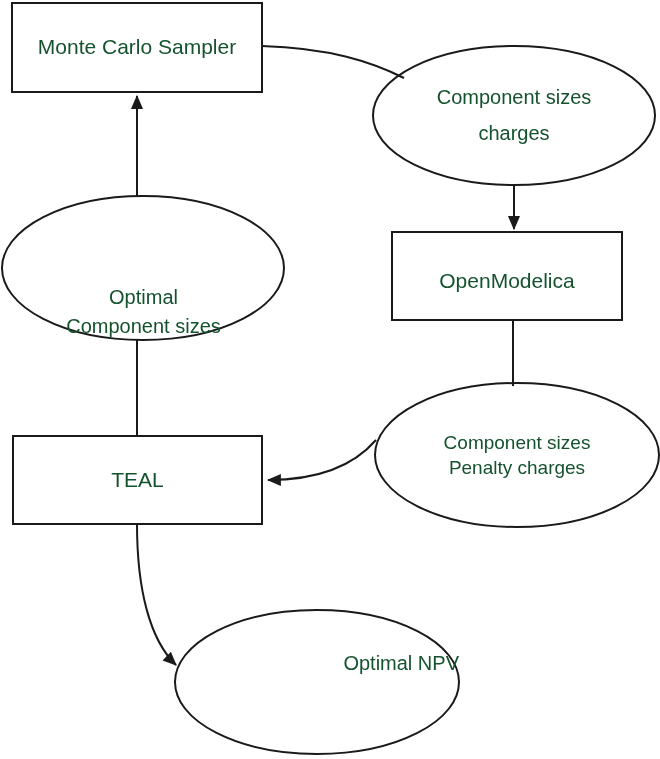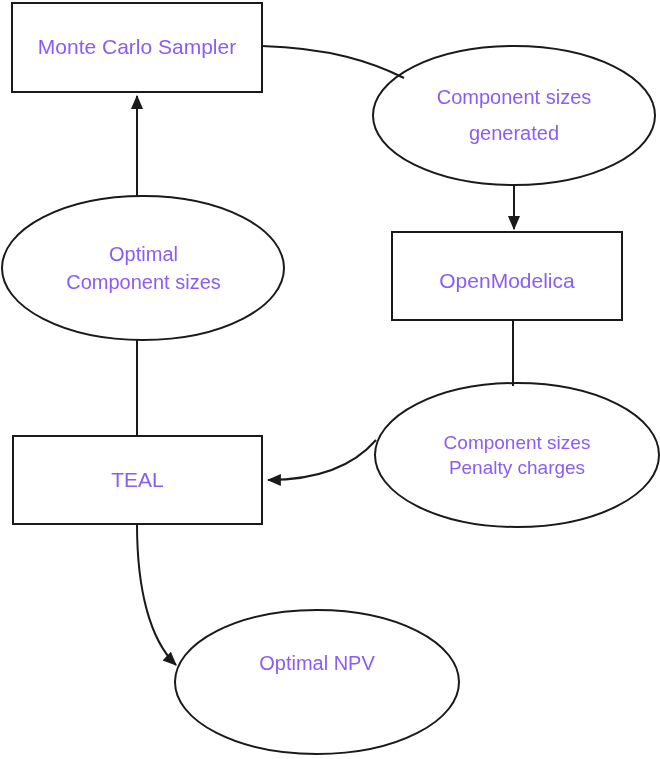--- a/index.html
+++ b/index.html
@@ -37,21 +37,21 @@
     stroke-width: 2;
     stroke-linecap: butt;
   }
   .node-label {
     position: absolute;
     display: flex;
     flex-direction: column;
     align-items: center;
     justify-content: center;
     text-align: center;
-    color: #8b5cf6;
+    color: #14532d;
     font-family: "Liberation Sans", sans-serif;
     pointer-events: none;
   }
   .node-label .line {
     display: block;
     white-space: nowrap;
     line-height: 1.18;
   }
   
   #label-monte-carlo {
@@ -66,37 +66,39 @@
   #label-inputs .line.spaced-top { margin-bottom: 12px; }
   
   #label-openmodelica {
     left: 392px; top: 232px; width: 230px; height: 98px;
     font-size: 21px;
   }
   
   #label-optimal-sizes {
     left: 2px; top: 196px; width: 283px; height: 144px;
     font-size: 20px;
+    justify-content: flex-end;
   }
   #label-optimal-sizes .line { line-height: 1.42; }
   
   #label-outputs {
     left: 375px; top: 383px; width: 284px; height: 144px;
     font-size: 19px;
   }
   #label-outputs .line { line-height: 1.32; }
   
   #label-teal {
     left: 13px; top: 436px; width: 249px; height: 88px;
     font-size: 21px;
   }
   
   #label-optimal-npv {
     left: 175px; top: 610px; width: 284px; height: 144px;
     font-size: 20px;
+    align-items: flex-end;
   }
   #label-optimal-npv .line { position: relative; top: -18px; }
 </style>
 </head>
 <body>
 
 <div id="diagram-root">
 
   <svg id="flow-svg" viewBox="0 0 660 759">
     <defs>
@@ -133,21 +135,21 @@
 
     <path class="edge-line" marker-end="url(#arrow-head)" d="M 137 524 C 137 590, 150 640, 176 665"></path>
   </svg>
 
   <div class="node-label" id="label-monte-carlo">
     <span class="line">Monte Carlo Sampler</span>
   </div>
 
   <div class="node-label" id="label-inputs">
     <span class="line spaced-top">Component sizes</span>
-    <span class="line">generated</span>
+    <span class="line">charges</span>
   </div>
 
   <div class="node-label" id="label-openmodelica">
     <span class="line">OpenModelica</span>
   </div>
 
   <div class="node-label" id="label-optimal-sizes">
     <span class="line">Optimal</span>
     <span class="line">Component sizes</span>
   </div>

